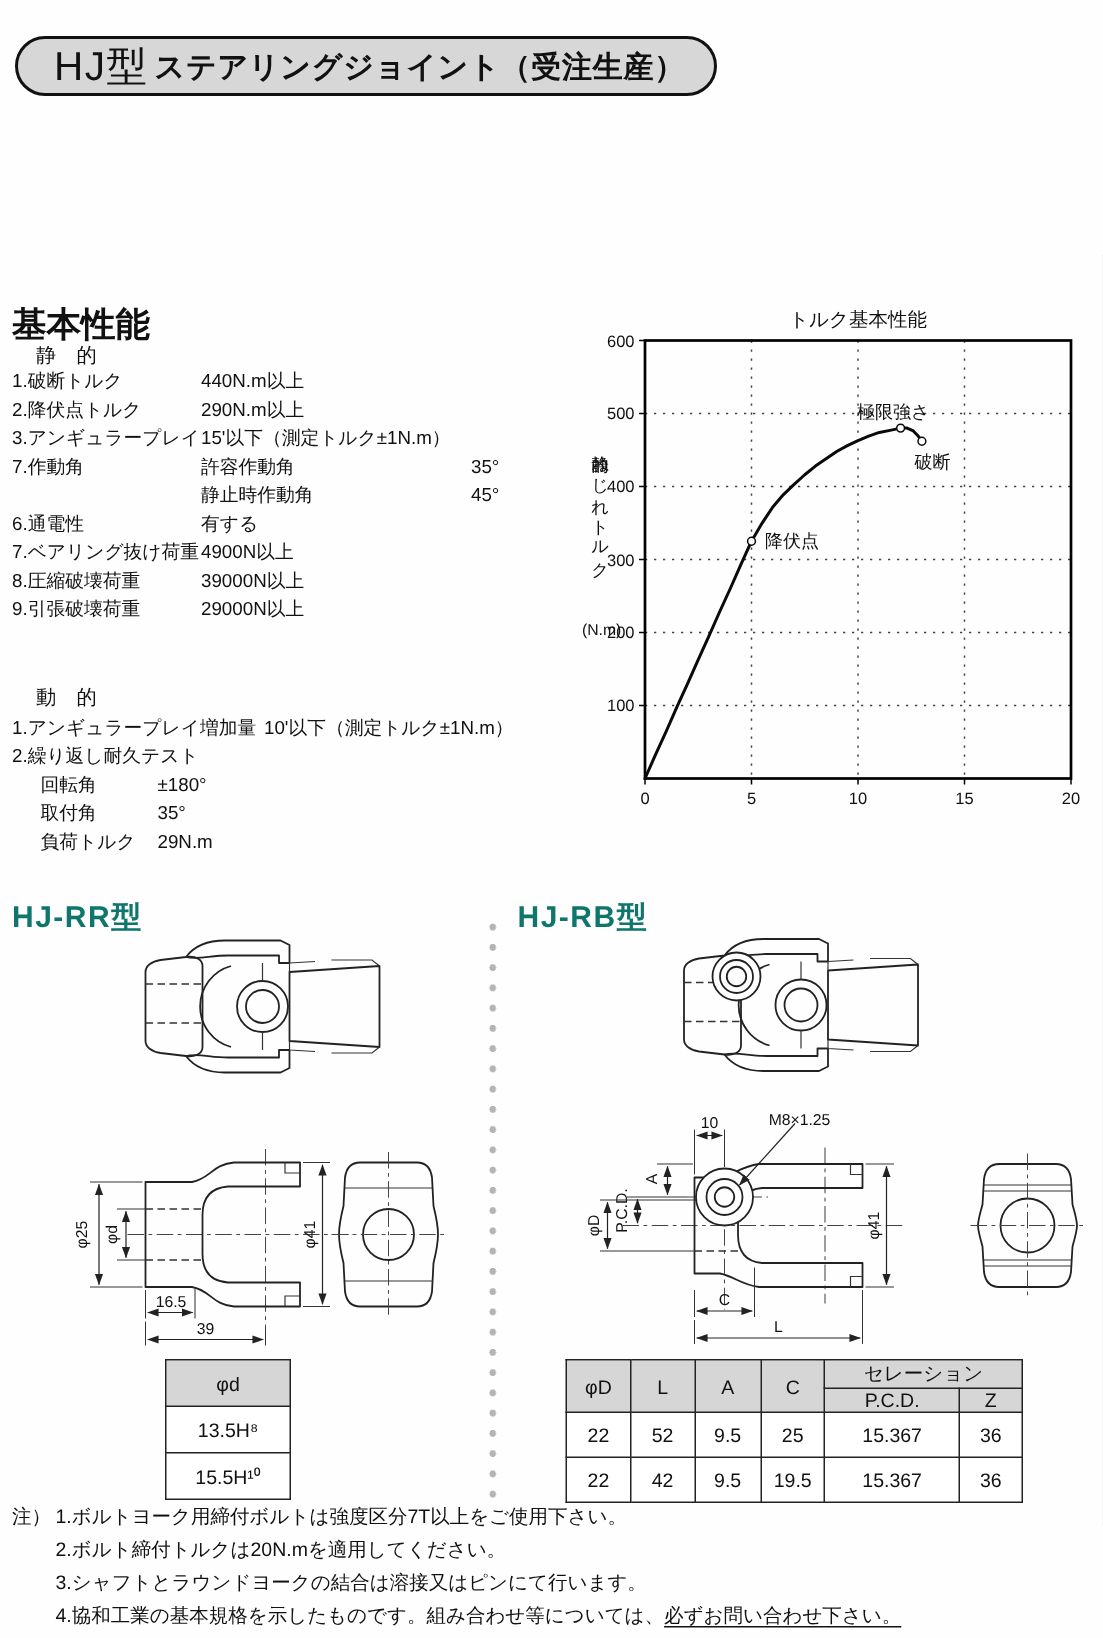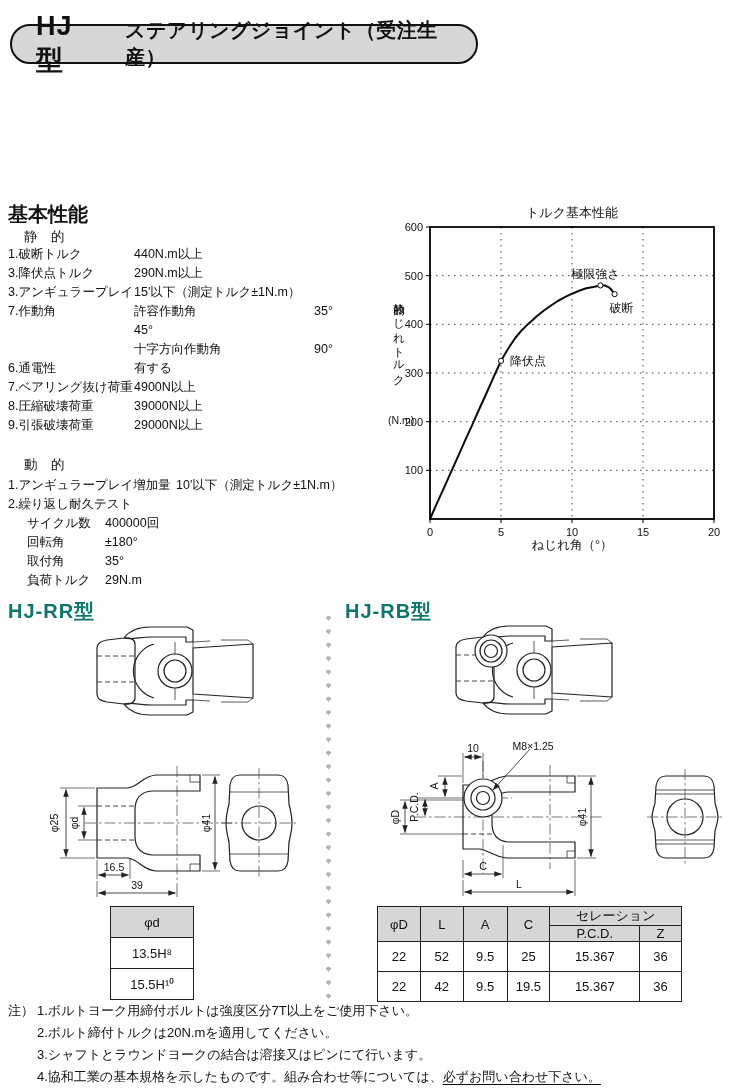--- a/index.html
+++ b/index.html
@@ -3,25 +3,25 @@
 <meta charset="utf-8">
 <style>
   html,body{margin:0;padding:0;background:#e9e9e9;}
   #page{position:relative;width:735px;height:1092px;background:#fefefe;
         font-family:"Liberation Sans",sans-serif;color:#111;overflow:hidden;}
 
   
   .pill{position:absolute;left:10px;top:24px;width:468px;height:40px;
         border:2.5px solid #111;border-radius:22px;background:#d7d7d7;
         display:flex;align-items:center;padding-left:24px;box-sizing:border-box;}
-  .pill .model{font-size:27px;font-weight:bold;letter-spacing:1px;}
-  .pill .ptitle{font-size:20px;font-weight:600;margin-left:25px;letter-spacing:.5px;}
-
-  
-  .spec-heading{position:absolute;left:8px;top:201px;font-size:20px;font-weight:600;}
+  .pill .model{font-size:27px;font-weight:normal;letter-spacing:1px;}
+  .pill .ptitle{font-size:20px;font-weight:600;margin-left:4px;letter-spacing:.5px;}
+
+  
+  .spec-heading{position:absolute;left:8px;top:201px;font-size:23px;font-weight:600;}
   .sub-heading{position:absolute;left:24px;top:228px;font-size:13.5px;}
   .spec-block{position:absolute;left:8px;top:245px;width:380px;font-size:12.5px;}
   .srow{display:flex;height:19px;line-height:19px;white-space:nowrap;}
   .sl{width:126px;flex:none;}
   .sv{width:180px;flex:none;}
   .dyn-heading{position:absolute;left:24px;top:456px;font-size:13.5px;}
   .dyn-block{position:absolute;left:8px;top:476px;width:380px;font-size:12.5px;}
   .sl2{width:168px;flex:none;}
   .cyc-block{position:absolute;left:27px;top:514px;width:300px;font-size:12.5px;}
   .cl{width:78px;flex:none;}
@@ -91,40 +91,36 @@
 
   <div class="spec-heading">基本性能</div>
   <div class="sub-heading">静　的</div>
 
   <div class="spec-block">
     <div class="srow">
         <span class="sl">1.破断トルク</span>
         <span>440N.m以上</span>
       </div>
     <div class="srow">
-        <span class="sl">3.降伏点トルク</span>
+        <span class="sl">2.降伏点トルク</span>
         <span>290N.m以上</span>
       </div>
     <div class="srow">
         <span class="sl">3.アンギュラープレイ</span>
         <span>15'以下（測定トルク±1N.m）</span>
       </div>
     <div class="srow">
         <span class="sl">7.作動角</span>
         <span class="sv">許容作動角</span>
         <span>35°</span>
       </div>
     <div class="srow">
         <span class="sl"></span>
+        <span class="sv">静止時作動角</span>
         <span>45°</span>
-      </div>
-    <div class="srow">
-        <span class="sl"></span>
-        <span class="sv">十字方向作動角</span>
-        <span>90°</span>
       </div>
     <div class="srow">
         <span class="sl">6.通電性</span>
         <span>有する</span>
       </div>
     <div class="srow">
         <span class="sl">7.ベアリング抜け荷重</span>
         <span>4900N以上</span>
       </div>
     <div class="srow">
@@ -141,24 +137,20 @@
   <div class="dyn-block">
     <div class="srow">
         <span class="sl2">1.アンギュラープレイ増加量</span>
         <span>10'以下（測定トルク±1N.m）</span>
       </div>
     <div class="srow">
         <span>2.繰り返し耐久テスト</span>
       </div>
   </div>
   <div class="cyc-block">
-    <div class="srow">
-        <span class="cl">サイクル数</span>
-        <span>400000回</span>
-      </div>
     <div class="srow">
         <span class="cl">回転角</span>
         <span>±180°</span>
       </div>
     <div class="srow">
         <span class="cl">取付角</span>
         <span>35°</span>
       </div>
     <div class="srow">
         <span class="cl">負荷トルク</span>
@@ -203,21 +195,20 @@
         <text x="326" y="334" class="xtick">20</text>
         <rect x="42" y="25" width="284" height="292" class="frame"></rect>
         <polyline points="42.0,317.0 49.1,300.9 56.2,285.4 63.3,269.3 70.4,253.7 77.5,237.7 84.6,222.1 91.7,206.0 98.8,190.5 105.9,174.4 113.0,158.8 120.1,146.7 127.2,136.0 134.3,127.7 141.4,120.9 148.5,114.5 155.6,108.7 162.7,103.8 169.8,99.0 176.9,95.1 184.0,91.7 191.1,88.8 198.2,86.3 205.3,84.9 212.4,83.4 216.7,83.4 220.9,85.3 223.8,88.3 226.6,92.2" class="curve"></polyline>
         <circle cx="113" cy="158.83333333333334" r="2.6" class="marker"></circle>
         <text x="122" y="162.83333333333334" class="ann" text-anchor="start">降伏点</text>
         <circle cx="212.4" cy="83.39999999999998" r="2.6" class="marker"></circle>
         <text x="207.4" y="76.39999999999998" class="ann" text-anchor="middle">極限強さ</text>
         <circle cx="226.6" cy="92.16" r="2.6" class="marker"></circle>
         <text x="221.6" y="110.16" class="ann" text-anchor="start">破断</text>
       </svg>
-    <div class="chart-xlabel">ねじれ角（°）</div>
   </div>
 
   <div class="sec-heading" id="rr-heading">HJ-RR型</div>
   <div class="sec-heading" id="rb-heading">HJ-RB型</div>
   <div class="separator"></div>
 
   <svg class="drw" style="left:90px;top:618px" width="230" height="140">
     <defs>
       <marker id="arr" viewBox="0 0 10 10" refX="9" refY="5" markerWidth="10" markerHeight="10" orient="auto-start-reverse">
         <path d="M0,1.6 L9.5,5 L0,8.4 Z" fill="#222"></path>

